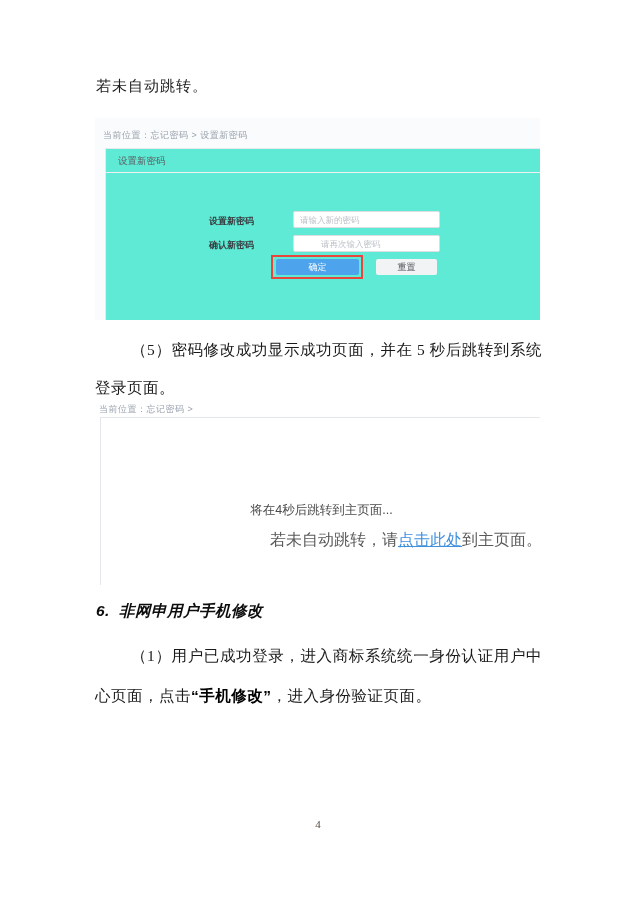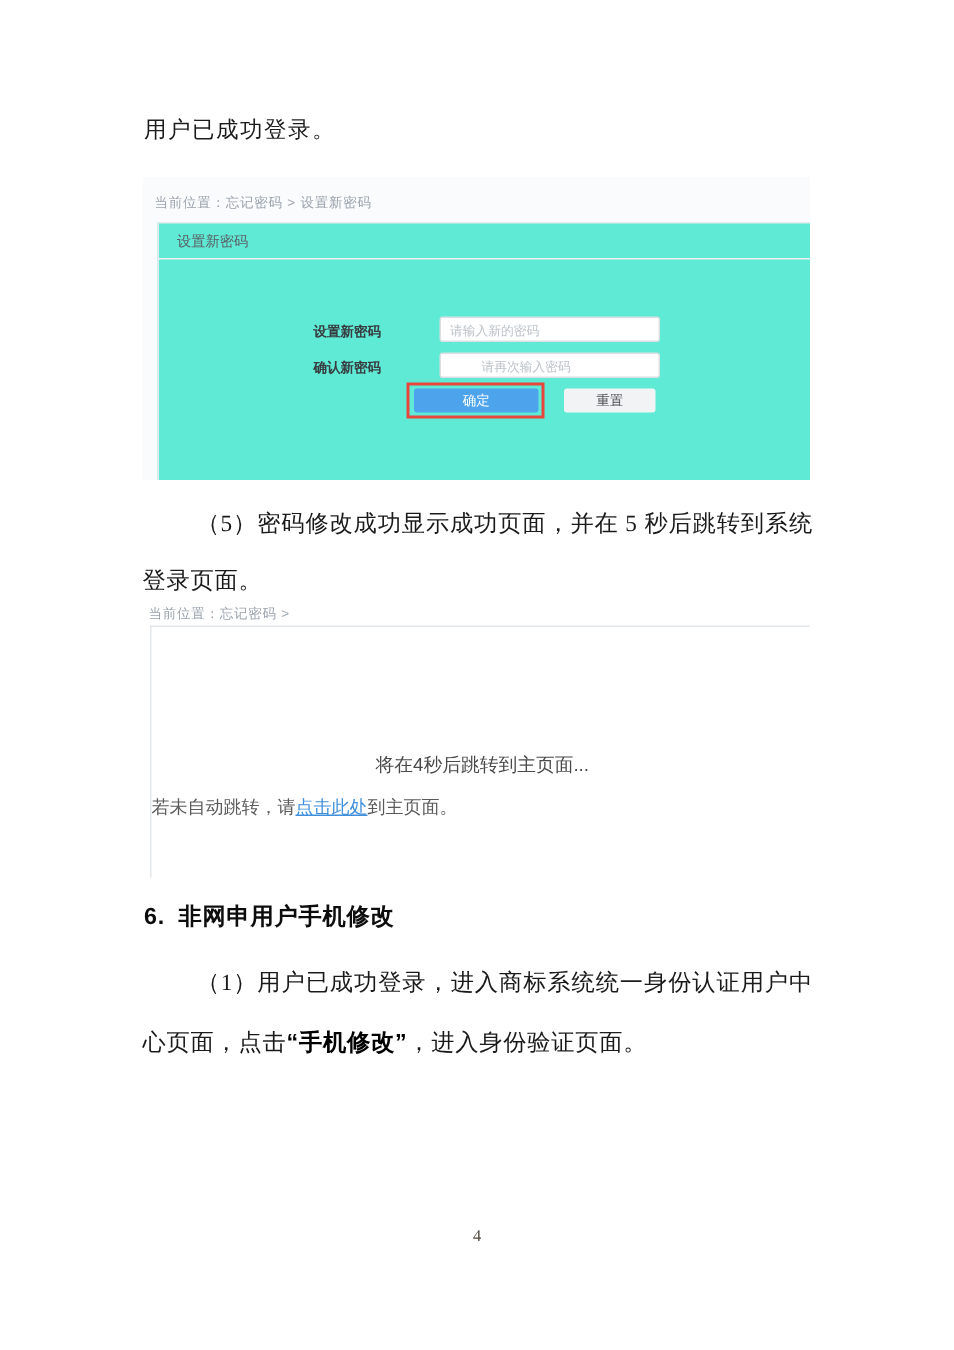--- a/index.html
+++ b/index.html
@@ -15,21 +15,21 @@
   }
   .body-para {
     position:absolute; left:95px; width:447px; font-size:15.5px; line-height:38px;
     text-align:justify; text-indent:36px; color:#1a1a1a; letter-spacing:0.5px;
   }
   .step5-para { top:331px; }
   .step1-para { top:636px; line-height:40px; }
   .step1-para b { font-family:"Liberation Sans","DejaVu Sans",sans-serif; font-weight:bold; color:#000; }
   .section-heading {
     position:absolute; left:96px; top:601px; font-family:"Liberation Sans","DejaVu Sans",sans-serif;
-    font-weight:bold; font-size:15.5px; color:#0d0d0d; letter-spacing:0.5px;
+    font-weight:bold; font-size:15.5px; color:#0d0d0d; letter-spacing:0.5px;font-style:italic;
   }
   .section-heading .num { margin-right:9px; }
   .page-number {
     position:absolute; left:0; right:0; top:818px; text-align:center;
     font-size:11px; color:#54493f;
   }
   
   .shot1 {
     position:absolute; left:95px; top:118px; width:445px; height:202px;
     background:#fafbfc; overflow:hidden;
@@ -86,31 +86,31 @@
   }
   .shot2 .success-title {
     position:absolute; left:0; right:0; top:52px; text-align:center;
     font-size:15px; color:#3d3d3d; letter-spacing:1px;
   }
   .shot2 .countdown {
     position:absolute; left:0; right:0; top:84px; text-align:center;
     font-size:12.5px; color:#4a4a4a;
   }
   .shot2 .fallback {
-    position:absolute; left:0; right:0; top:112px; text-align:left;
-    font-size:12px; color:#5a5a5a;
+    position:absolute; left:0; right:0; top:112px; text-align:right;
+    font-size:16px; color:#5a5a5a;
   }
   .shot2 .fallback a { color:#3f8fdd; text-decoration:underline; cursor:pointer; }
 </style>
 </head>
 <body>
 
 <div class="page">
 
-  <p class="intro-text">用户已成功登录。</p>
+  <p class="intro-text">若未自动跳转。</p>
 
   <div class="shot1">
     <div class="crumb">当前位置：忘记密码 &gt; 设置新密码</div>
     <div class="panel">
       <div class="panel-title">设置新密码</div>
       <div class="panel-divider"></div>
 
       <div class="field-label label-1">设置新密码</div>
       <input class="text-input input-1" type="text" placeholder="请输入新的密码" style="">
 

